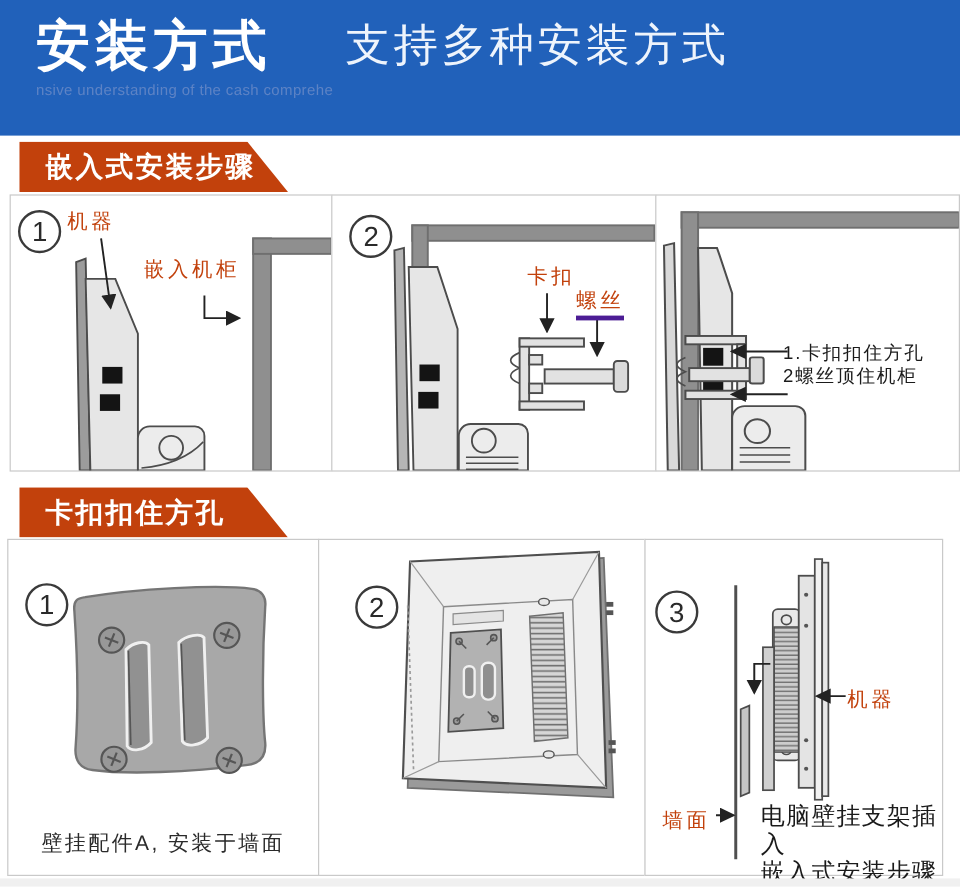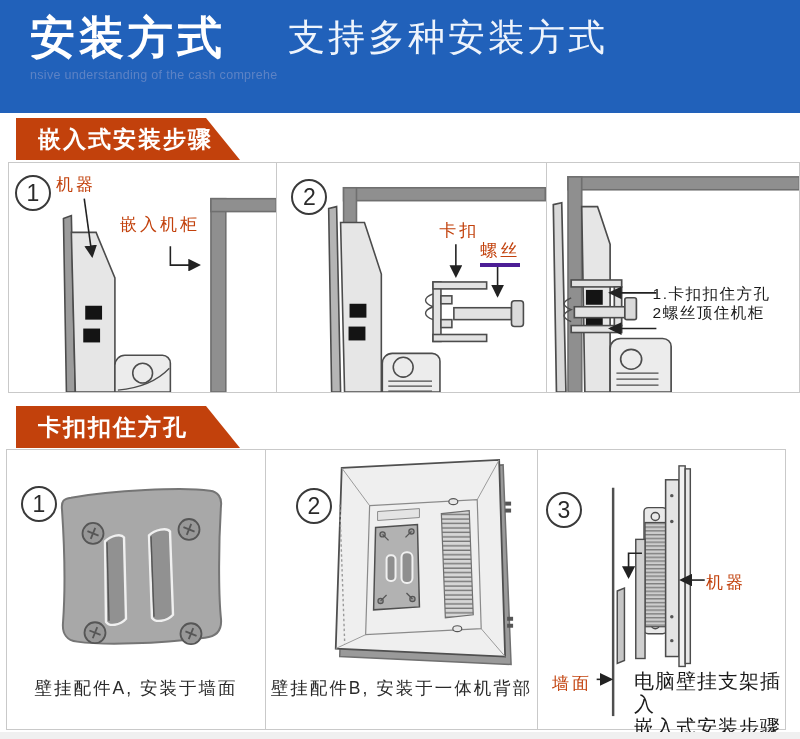--- a/index.html
+++ b/index.html
@@ -62,21 +62,21 @@
   .lbl {
     position:absolute; font-size:17px; color:#c2410c; letter-spacing:3px;
     white-space:nowrap; font-weight:500;
   }
   .lbl.underline { border-bottom:4px solid #4c1d95; padding-bottom:1px; }
   .note {
     position:absolute; font-size:15.5px; color:#1a1a1a; letter-spacing:1.5px;
     white-space:nowrap; font-weight:500;
   }
   .caption {
-    position:absolute; left:0; bottom:29px; width:100%; text-align:center;
+    position:absolute; left:0; bottom:15px; width:100%; text-align:center;
     font-size:17.5px; color:#2a2a2a; letter-spacing:2px; font-weight:500; white-space:nowrap;
   }
   .notes3 { position:absolute; font-size:20px; line-height:23px; color:#1a1a1a; letter-spacing:1px; font-weight:500; }
   .footer-strip { position:absolute; left:0; bottom:0; width:800px; height:7px; background:#f0f0f0; }
 </style>
 </head>
 <body>
 
 <svg width="0" height="0" style="position:absolute" aria-hidden="true">
   <defs>
@@ -264,21 +264,20 @@
         <ellipse cx="192" cy="180" rx="4.5" ry="3" fill="#e8e8e8" stroke="#565656" stroke-width="1.2"></ellipse>
         <g fill="#555" stroke="none">
           <rect x="240" y="52" width="6" height="4"></rect>
             <rect x="240" y="59" width="6" height="4"></rect>
           <rect x="242" y="168" width="6" height="4"></rect>
             <rect x="242" y="175" width="6" height="4"></rect>
         </g>
       </g>
     </svg>
     <span class="step" style="left:30px;top:38px">2</span>
-    <div class="caption">壁挂配件B, 安装于一体机背部</div>
   </div>
 
   <div class="cell c23">
     <svg class="diagram" viewBox="0 0 240 281" preserveAspectRatio="none">
       <g fill="none" stroke="#4c4c4c" stroke-width="1.4">
         <line x1="73" y1="38" x2="73" y2="268" stroke="#4f4f4f" stroke-width="2.4"></line>
         <polygon points="77,142 84,139 84,212 77,215" fill="#c6c6c6"></polygon>
         <rect x="103" y="58" width="22" height="127" rx="4" fill="#e9e9e9"></rect>
         <circle cx="114" cy="67" r="4"></circle>
         <circle cx="114" cy="176" r="4"></circle>

